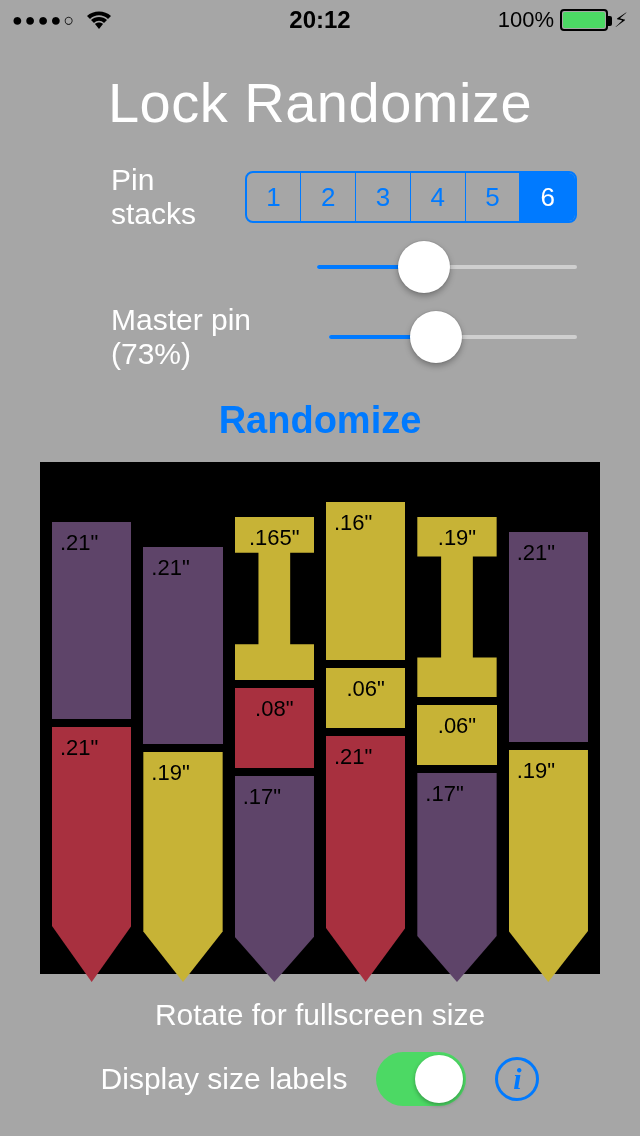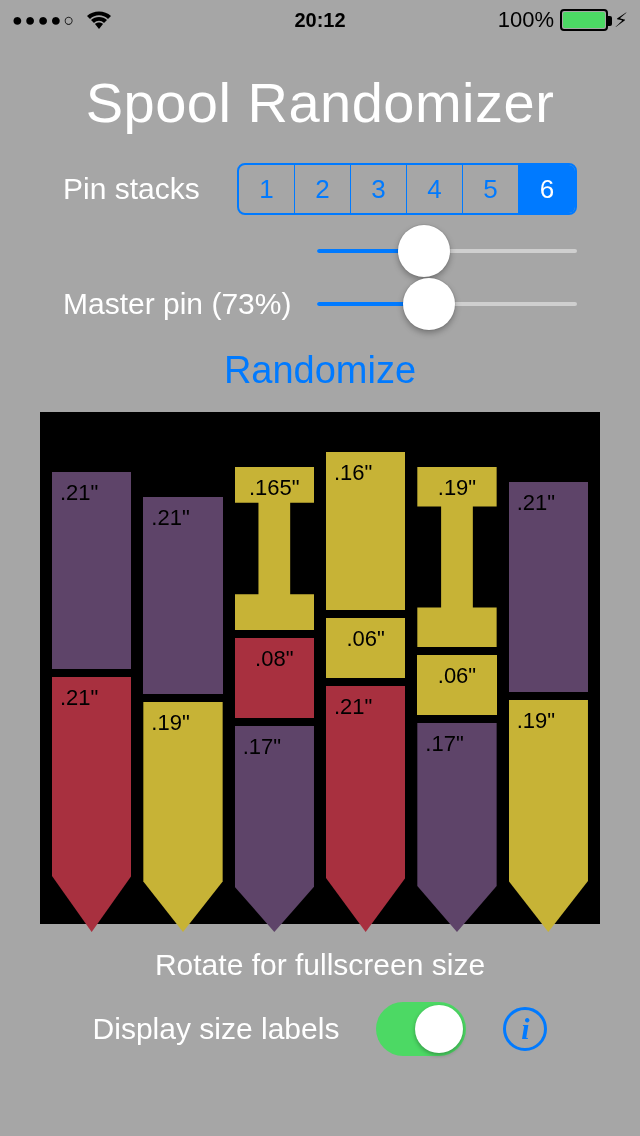--- a/index.html
+++ b/index.html
@@ -18,21 +18,21 @@
     padding: 0 12px;
     font-size: 22px;
     font-weight: 500;
     color: #000;
   }
   .status-left { display: flex; align-items: center; gap: 10px; }
   .sig-dots { letter-spacing: 2px; font-size: 18px; }
   .wifi-icon svg { display: block; }
   .status-center {
     position: absolute; left: 0; right: 0; text-align: center;
-    font-weight: 600; font-size: 20px;
+    font-weight: 600; font-size: 24px;
   }
   .status-right { margin-left: auto; display: flex; align-items: center; gap: 6px; font-weight:500;}
   .batt { width: 48px; height: 22px; border: 2px solid #000; border-radius: 4px; position: relative; }
   .batt::after { content:""; position:absolute; right:-6px; top:5px; width:4px; height:10px; background:#000; border-radius:0 2px 2px 0;}
   .batt-fill { background:#4cd964; position:absolute; inset:1px; border-radius:2px;}
   .bolt { font-size:20px; }
 
   
   .app-title {
     color: #fff;
@@ -42,20 +42,21 @@
     margin-top: 30px;
     letter-spacing: 0.5px;
   }
 
   
   .row {
     display: flex;
     align-items: center;
     padding: 0 63px;
     margin-top: 28px;
+    margin-left: 48px;
   }
   .row-label { color:#fff; font-size: 30px; font-weight: 300; }
   .seg {
     margin-left: auto;
     display: flex;
     border: 2px solid #007aff;
     border-radius: 8px;
     overflow: hidden;
     height: 52px;
   }
@@ -77,21 +78,21 @@
   .slider-track { position:absolute; left:0; right:0; top:0; height:4px; background:#cfcfcf; border-radius:2px;}
   .slider-fill  { position:absolute; left:0; top:0; height:4px; background:#007aff; border-radius:2px;}
   .slider-thumb {
     position:absolute; top:50%; width:52px; height:52px; border-radius:50%;
     background:#fff; transform:translate(-50%,-50%);
     box-shadow: 0 3px 6px rgba(0,0,0,.3), 0 0 0 1px rgba(0,0,0,.05);
   }
 
   .randomize {
     text-align:center; margin-top: 28px;
-    color:#007aff; font-size: 38px; font-weight: 400;
+    color:#007aff; font-size: 38px; font-weight: 700;
   }
 
   
   .viz {
     margin: 20px 40px 0 40px;
     background:#000;
     height: 512px;
     position: relative;
     padding: 30px 12px 0 12px;
     display:flex;
@@ -123,21 +124,21 @@
     clip-path: polygon(0 0, 100% 0, 100% 78%, 50% 100%, 0 78%);
   }
 
   
   .hint {
     color:#fff; text-align:center; font-size:30px; font-weight:300;
     margin-top: 24px;
   }
   .toggle-row {
     display:flex; align-items:center; justify-content:center;
-    gap: 37px; margin-top: 20px; color:#fff; font-size:30px; font-weight:300;
+    gap: 29px; margin-top: 20px; color:#fff; font-size:30px; font-weight:300;
   }
   .switch {
     width: 90px; height: 54px; border-radius: 27px; background:#4cd964;
     position:relative;
   }
   .switch-knob {
     position:absolute; right:3px; top:3px; width:48px; height:48px;
     background:#fff; border-radius:50%;
     box-shadow: 0 2px 4px rgba(0,0,0,.3);
   }
@@ -163,21 +164,21 @@
   <div class="status-center">20:12</div>
   <div class="status-right">
     <span>100%</span>
     <span class="batt">
         <span class="batt-fill"></span>
       </span>
     <span class="bolt">⚡︎</span>
   </div>
 </div>
 
-<div class="app-title">Spool Randomizer</div>
+<div class="app-title">Lock Randomize</div>
 
 <div class="row">
   <span class="row-label">Pin stacks</span>
   <div class="seg" id="seg">
       <div class="seg-btn">1</div>
       <div class="seg-btn">2</div>
       <div class="seg-btn">3</div>
       <div class="seg-btn">4</div>
       <div class="seg-btn">5</div>
       <div class="seg-btn selected">6</div>

